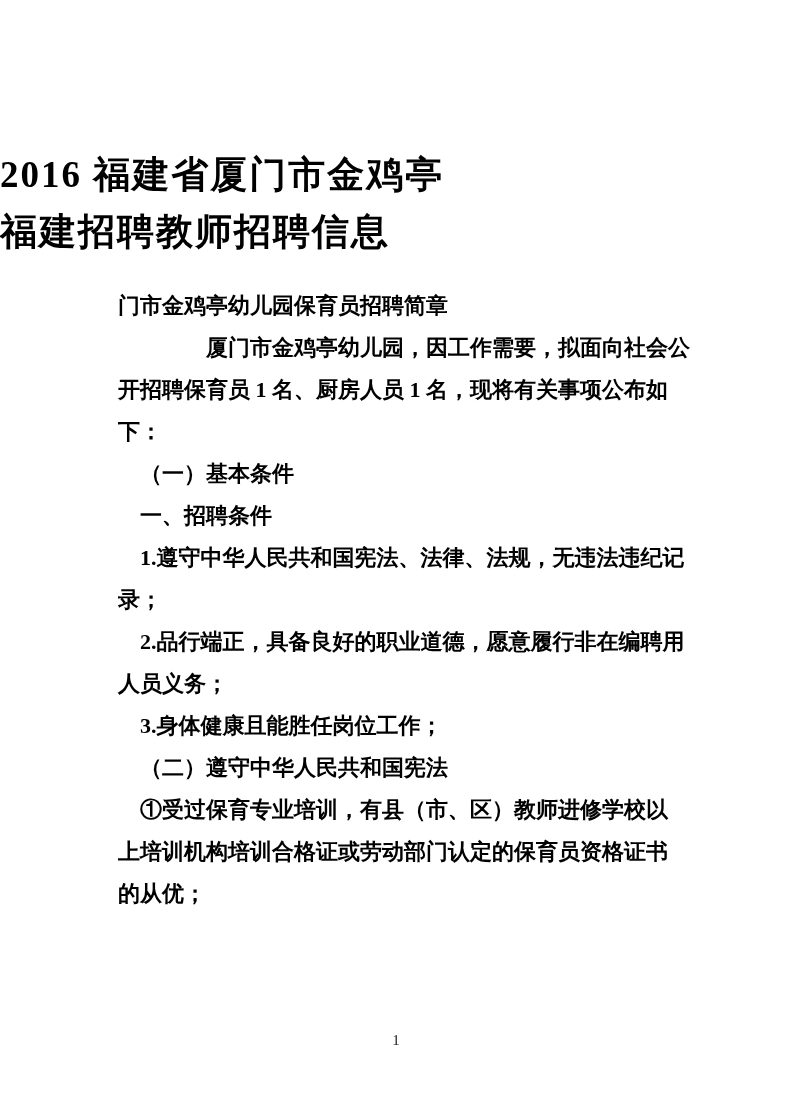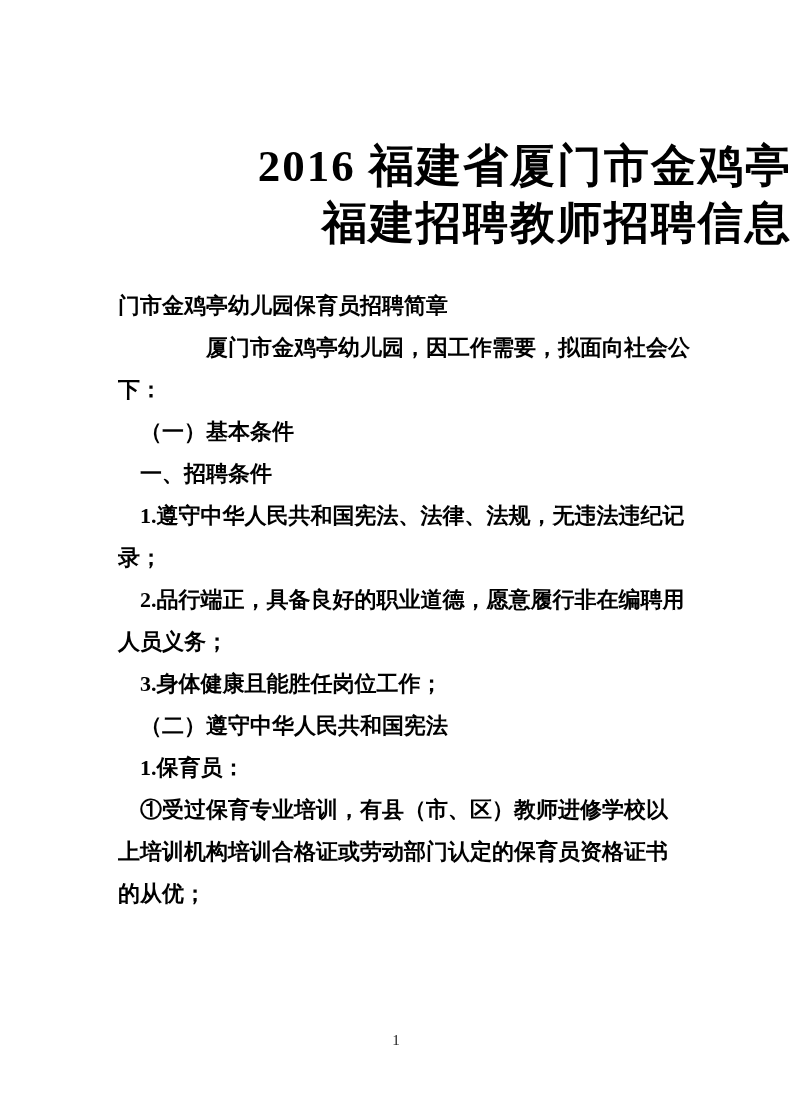--- a/index.html
+++ b/index.html
@@ -11,25 +11,25 @@
     position: relative;
     width: 792px;
     height: 1120px;
     background: #ffffff;
     color: #000000;
     font-family: "Liberation Serif", "DejaVu Serif", serif;
     overflow: hidden;
   }
   .doc-title {
     position: absolute;
-    top: 138px;
+    top: 146px;
     left: 0;
     width: 100%;
-    text-align: right;
-    font-size: 45px;
+    text-align: left;
+    font-size: 37px;
     font-weight: bold;
     line-height: 57px;
     letter-spacing: 2px;
   }
   .doc-body {
     position: absolute;
     top: 285px;
     left: 118px;
     width: 562px;
     font-size: 22px;
@@ -59,30 +59,30 @@
 <div class="page">
 
   <div class="doc-title">
     <div class="title-line">2016 福建省厦门市金鸡亭</div>
     <div class="title-line">福建招聘教师招聘信息</div>
   </div>
 
   <div class="doc-body">
     <div class="line">门市金鸡亭幼儿园保育员招聘简章</div>
     <div class="line ind-b">厦门市金鸡亭幼儿园，因工作需要，拟面向社会公</div>
+    <div class="line">开招聘保育员 1 名、厨房人员 1 名，现将有关事项公布如</div>
     <div class="line">下：</div>
     <div class="line ind-1">（一）基本条件</div>
     <div class="line ind-1">一、招聘条件</div>
     <div class="line ind-1">1.遵守中华人民共和国宪法、法律、法规，无违法违纪记</div>
     <div class="line">录；</div>
     <div class="line ind-1">2.品行端正，具备良好的职业道德，愿意履行非在编聘用</div>
     <div class="line">人员义务；</div>
     <div class="line ind-1">3.身体健康且能胜任岗位工作；</div>
     <div class="line ind-1">（二）遵守中华人民共和国宪法</div>
-    <div class="line ind-1">1.保育员：</div>
     <div class="line ind-1">①受过保育专业培训，有县（市、区）教师进修学校以</div>
     <div class="line">上培训机构培训合格证或劳动部门认定的保育员资格证书</div>
     <div class="line">的从优；</div>
   </div>
 
   <div class="page-number">1</div>
 
 </div>
 
 </body></html>

